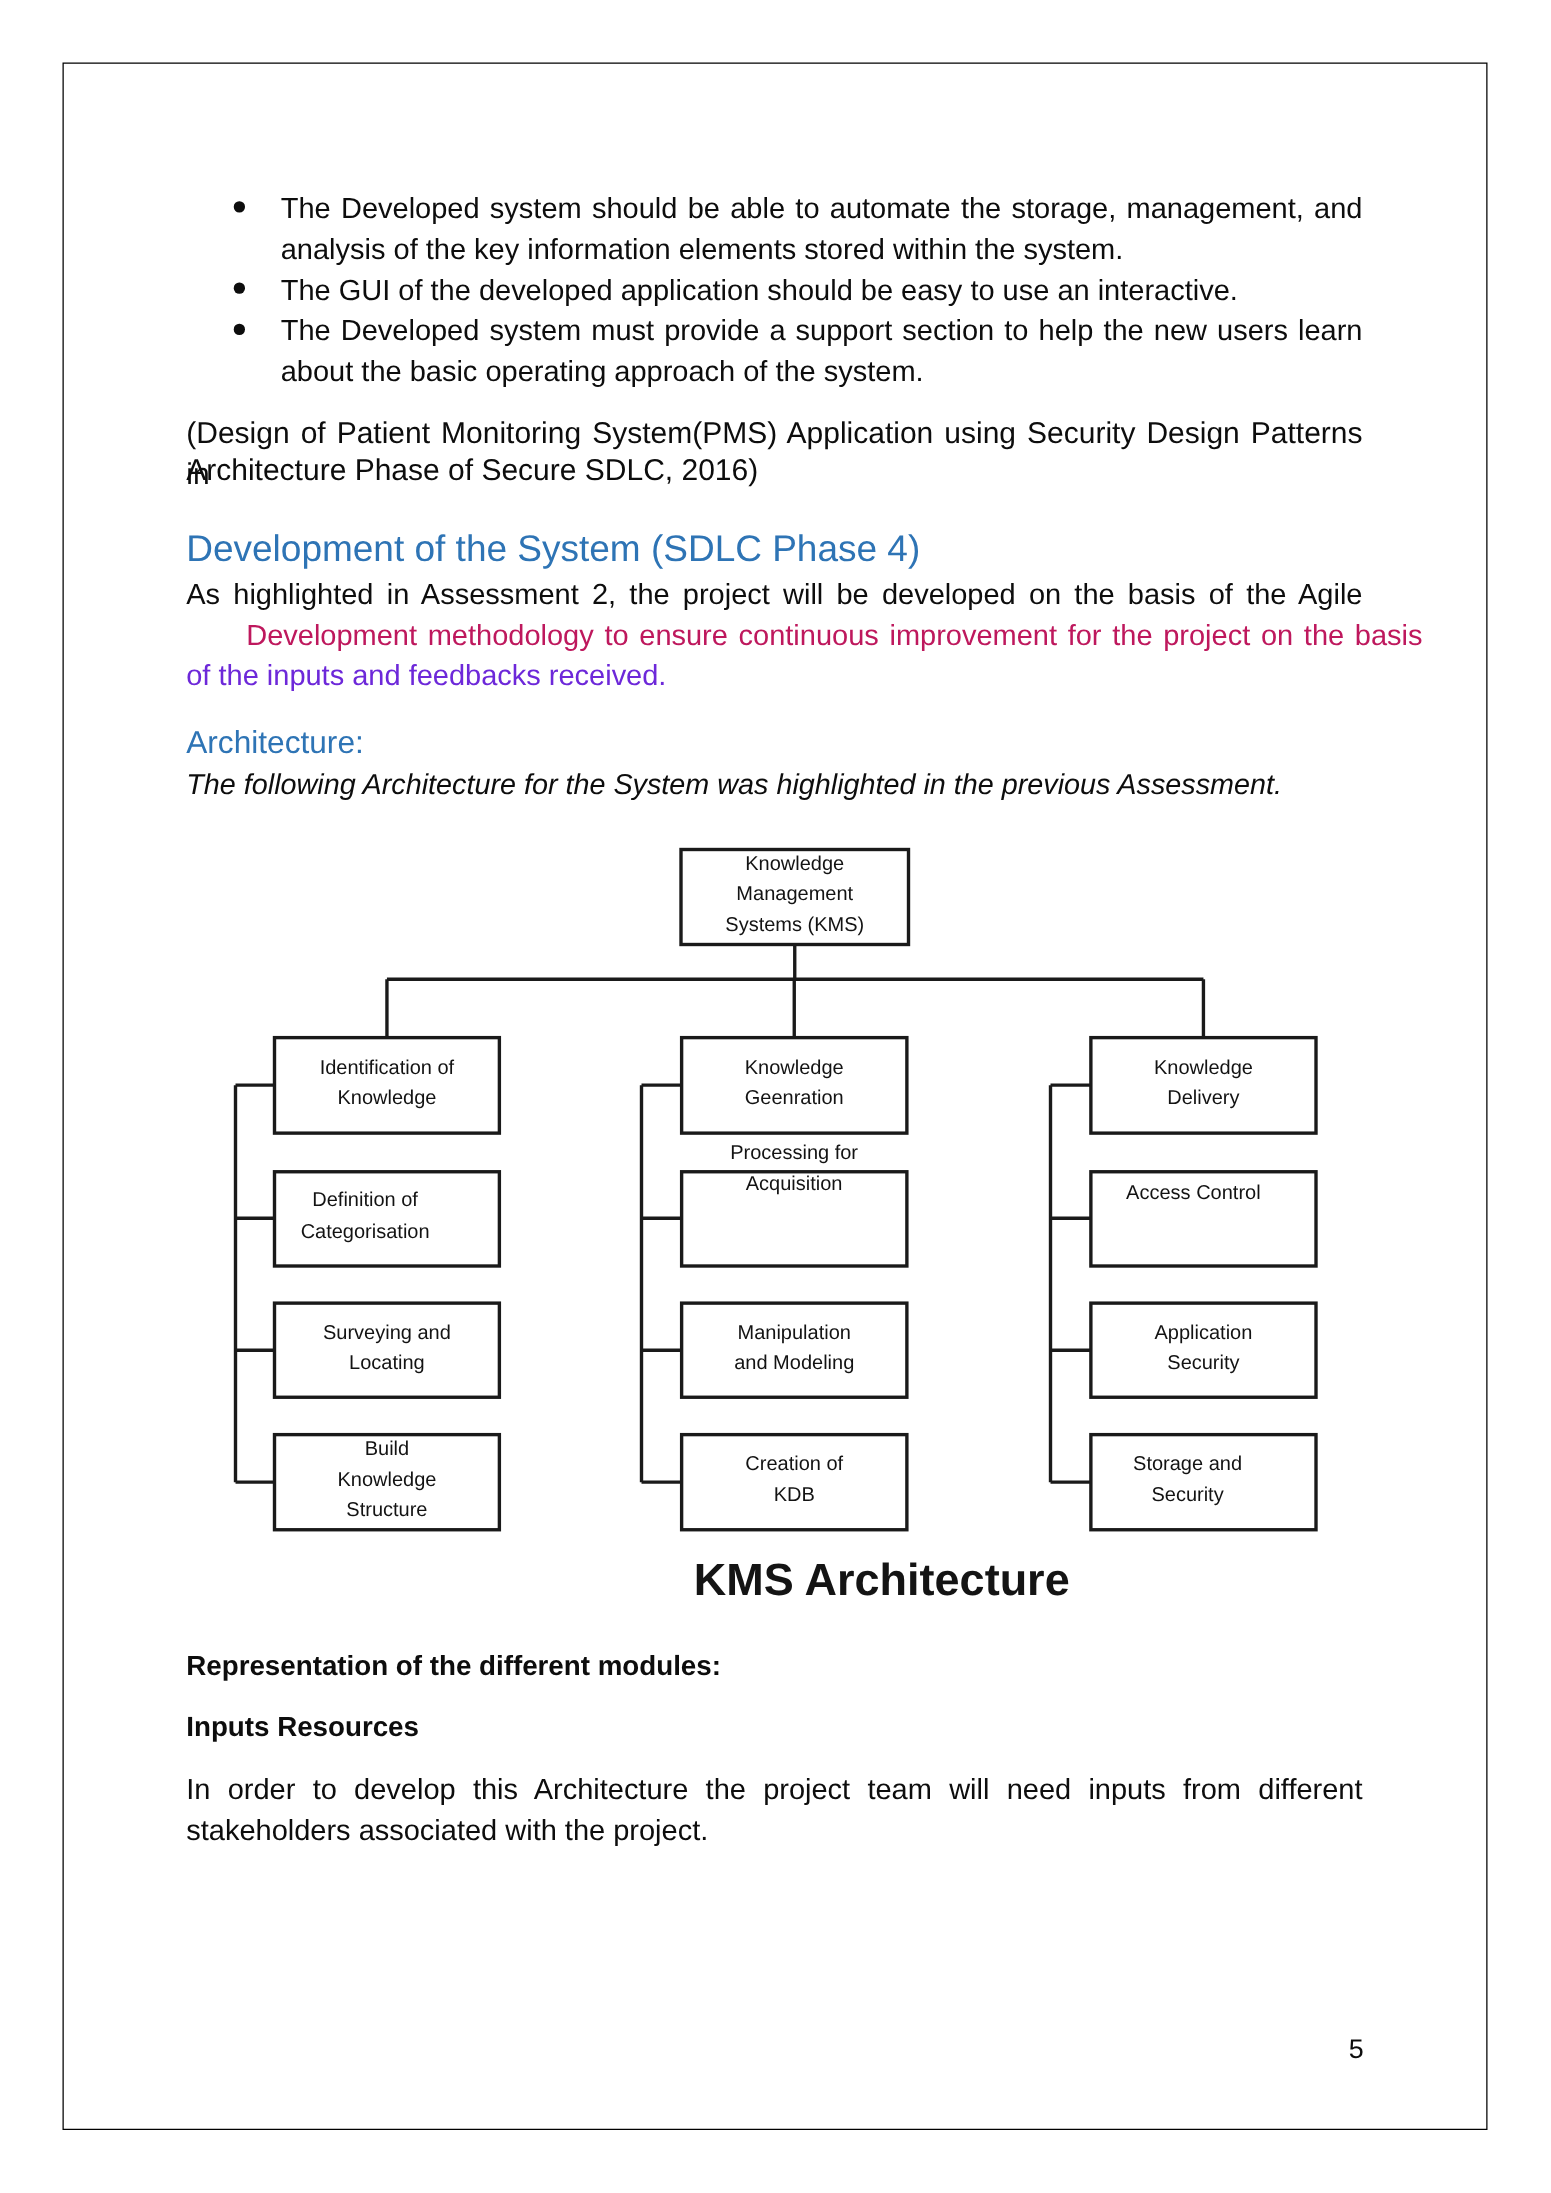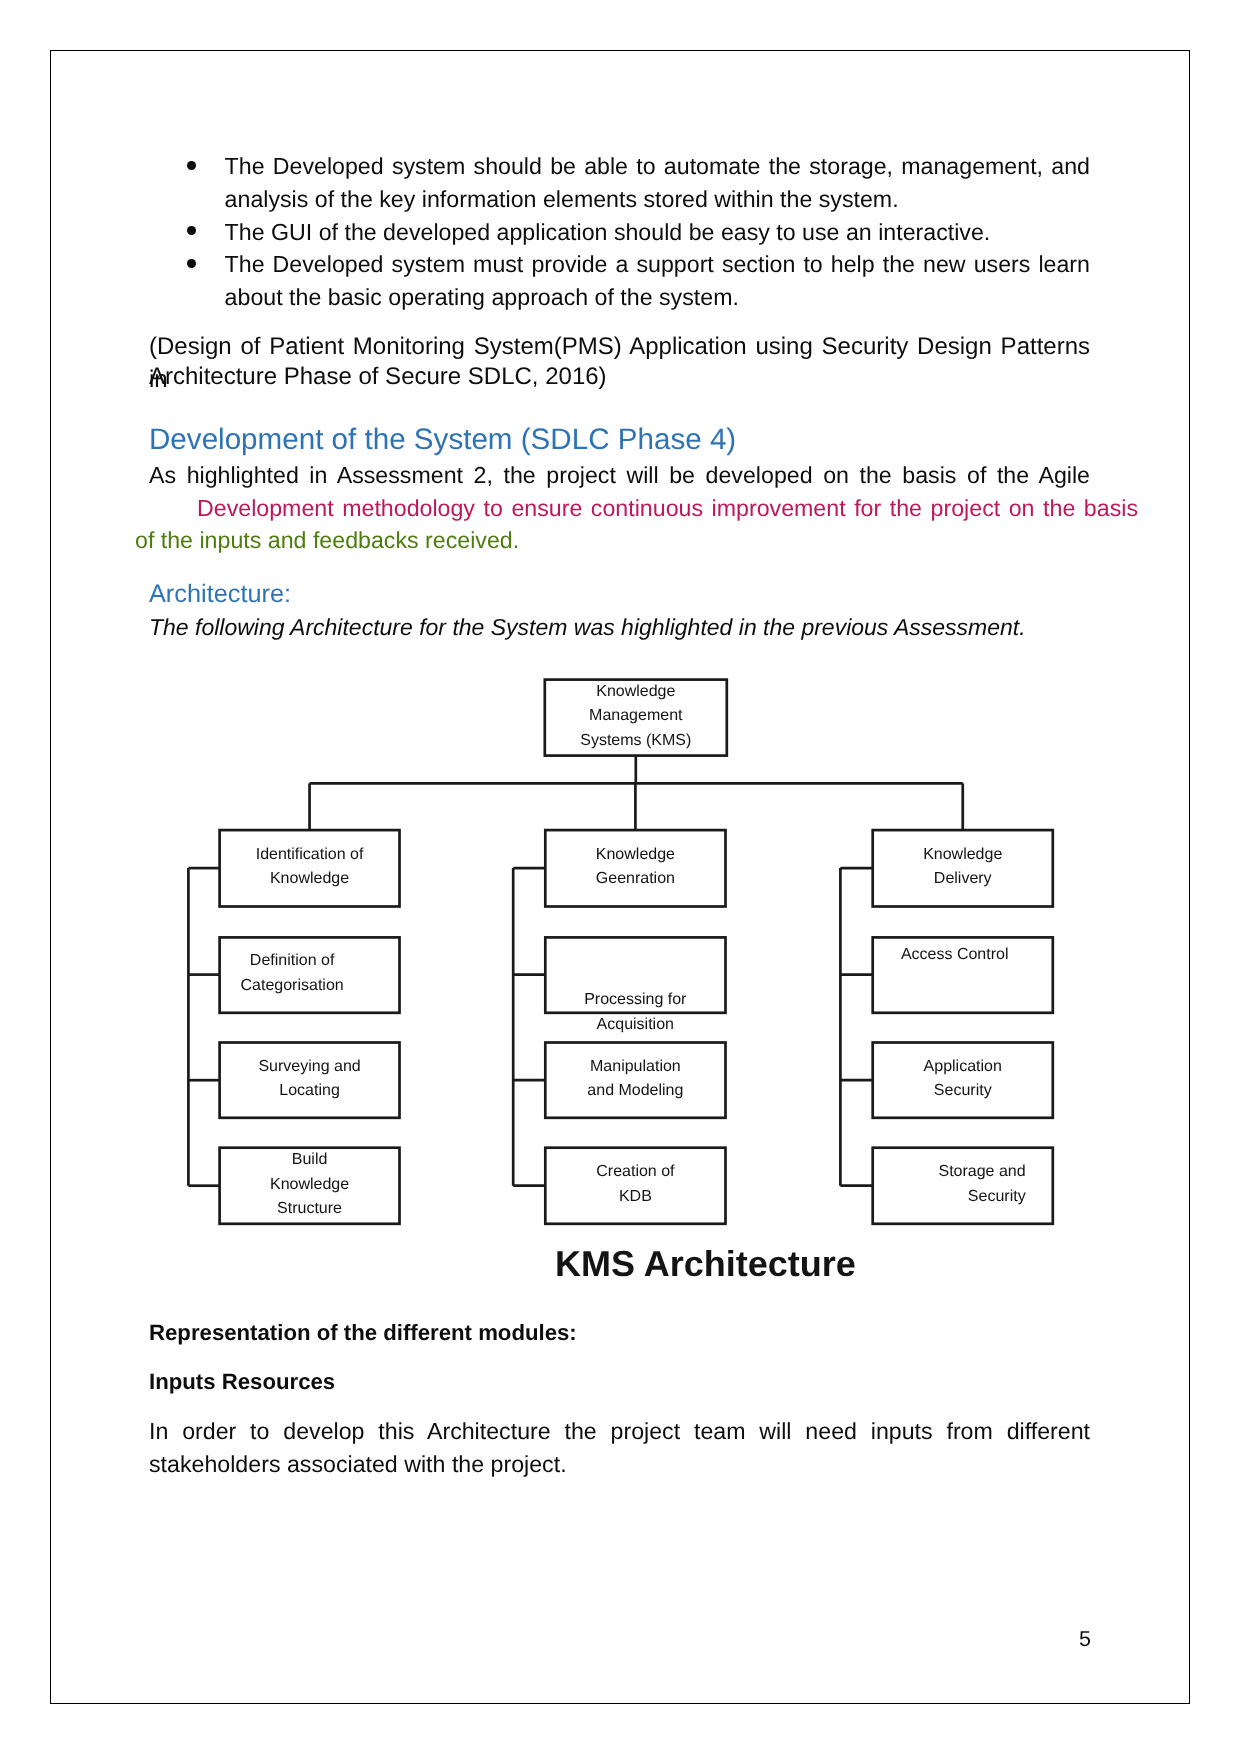--- a/index.html
+++ b/index.html
@@ -59,21 +59,21 @@
     <p class="ln body" style="color: rgb(13, 13, 13); left: 224.6px; width: 865.4px; top: 281.2px;">about the basic operating approach of the system.</p>
   </div>
 
   <p class="ln cite just" style="color: rgb(13, 13, 13); left: 149px; width: 941px; top: 330.3px;">(Design of Patient Monitoring System(PMS) Application using Security Design Patterns in</p>
   <p class="ln cite" style="color: rgb(13, 13, 13); left: 149px; width: 941px; top: 360.3px;">Architecture Phase of Secure SDLC, 2016)</p>
 
   <h1 class="ln h1" style="color: rgb(46, 116, 181); left: 149px; width: 941px; top: 422.8px;">Development of the System (SDLC Phase 4)</h1>
 
   <p class="ln body just" style="color: rgb(13, 13, 13); left: 149px; width: 941px; top: 459.1px;">As highlighted in Assessment 2, the project will be developed on the basis of the Agile</p>
   <p class="ln body just" style="color: #be185d; left: 149px; width: 941px; top: 491.8px; margin-left: 48px;">Development methodology to ensure continuous improvement for the project on the basis</p>
-  <p class="ln body" style="color: #4d7c0f; left: 135px; width: 941px; top: 524.3px;">of the inputs and feedbacks received.</p>
+  <p class="ln body" style="color: #6d28d9; left: 149px; width: 941px; top: 524.3px;">of the inputs and feedbacks received.</p>
 
   <h2 class="ln h2" style="color: rgb(46, 116, 181); left: 149px; width: 941px; top: 578px;">Architecture:</h2>
 
   <p class="ln it" style="color: rgb(13, 13, 13); left: 149px; width: 941px; top: 610.6px;">The following Architecture for the System was highlighted in the previous Assessment.</p>
 
   <p class="ln bd" style="color: rgb(13, 13, 13); left: 149px; width: 941px; top: 1315.8px;">Representation of the different modules:</p>
   <p class="ln bd" style="color: rgb(13, 13, 13); left: 149px; width: 941px; top: 1365.4px;">Inputs Resources</p>
 
   <p class="ln body just" style="color: rgb(13, 13, 13); left: 149px; width: 941px; top: 1414.9px;">In order to develop this Architecture the project team will need inputs from different</p>
   <p class="ln body" style="color: rgb(13, 13, 13); left: 149px; width: 941px; top: 1447.5px;">stakeholders associated with the project.</p>
@@ -149,21 +149,21 @@
           <div>Knowledge</div>
           <div>Structure</div>
         </div>
       </div>
       <div class="dbox-label" style="left: 545.3px; top: 830.1px; width: 180.2px; height: 76.4px;">
         <div>
           <div>Knowledge</div>
           <div>Geenration</div>
         </div>
       </div>
-      <div class="dbox-label" style="left: 545.3px; top: 976px; width: 180px; height: 75.4px;">
+      <div class="dbox-label" style="left: 545.3px; top: 899px; width: 180px; height: 75.4px;">
         <div>
           <div>Processing for</div>
           <div>Acquisition</div>
         </div>
       </div>
       <div class="dbox-label" style="left: 545.3px; top: 1042.5px; width: 180.2px; height: 75.3px;">
         <div>
           <div>Manipulation</div>
           <div>and Modeling</div>
         </div>
@@ -184,21 +184,21 @@
         <div>
           <div>Access Control</div>
         </div>
       </div>
       <div class="dbox-label" style="left: 872.7px; top: 1042.5px; width: 180.1px; height: 75.3px;">
         <div>
           <div>Application</div>
           <div>Security</div>
         </div>
       </div>
-      <div class="dbox-label" style="left: 892px; top: 1147.7px; width: 180.1px; height: 76.1px; text-align: right;">
+      <div class="dbox-label" style="left: 860px; top: 1147.7px; width: 180.1px; height: 76.1px;">
         <div>
           <div>Storage and</div>
           <div>Security</div>
         </div>
       </div>
     </div>
   <div class="dcap" style="left: 555px; top: 1247.8px;">KMS Architecture</div>
 </div>
 
 </body></html>

